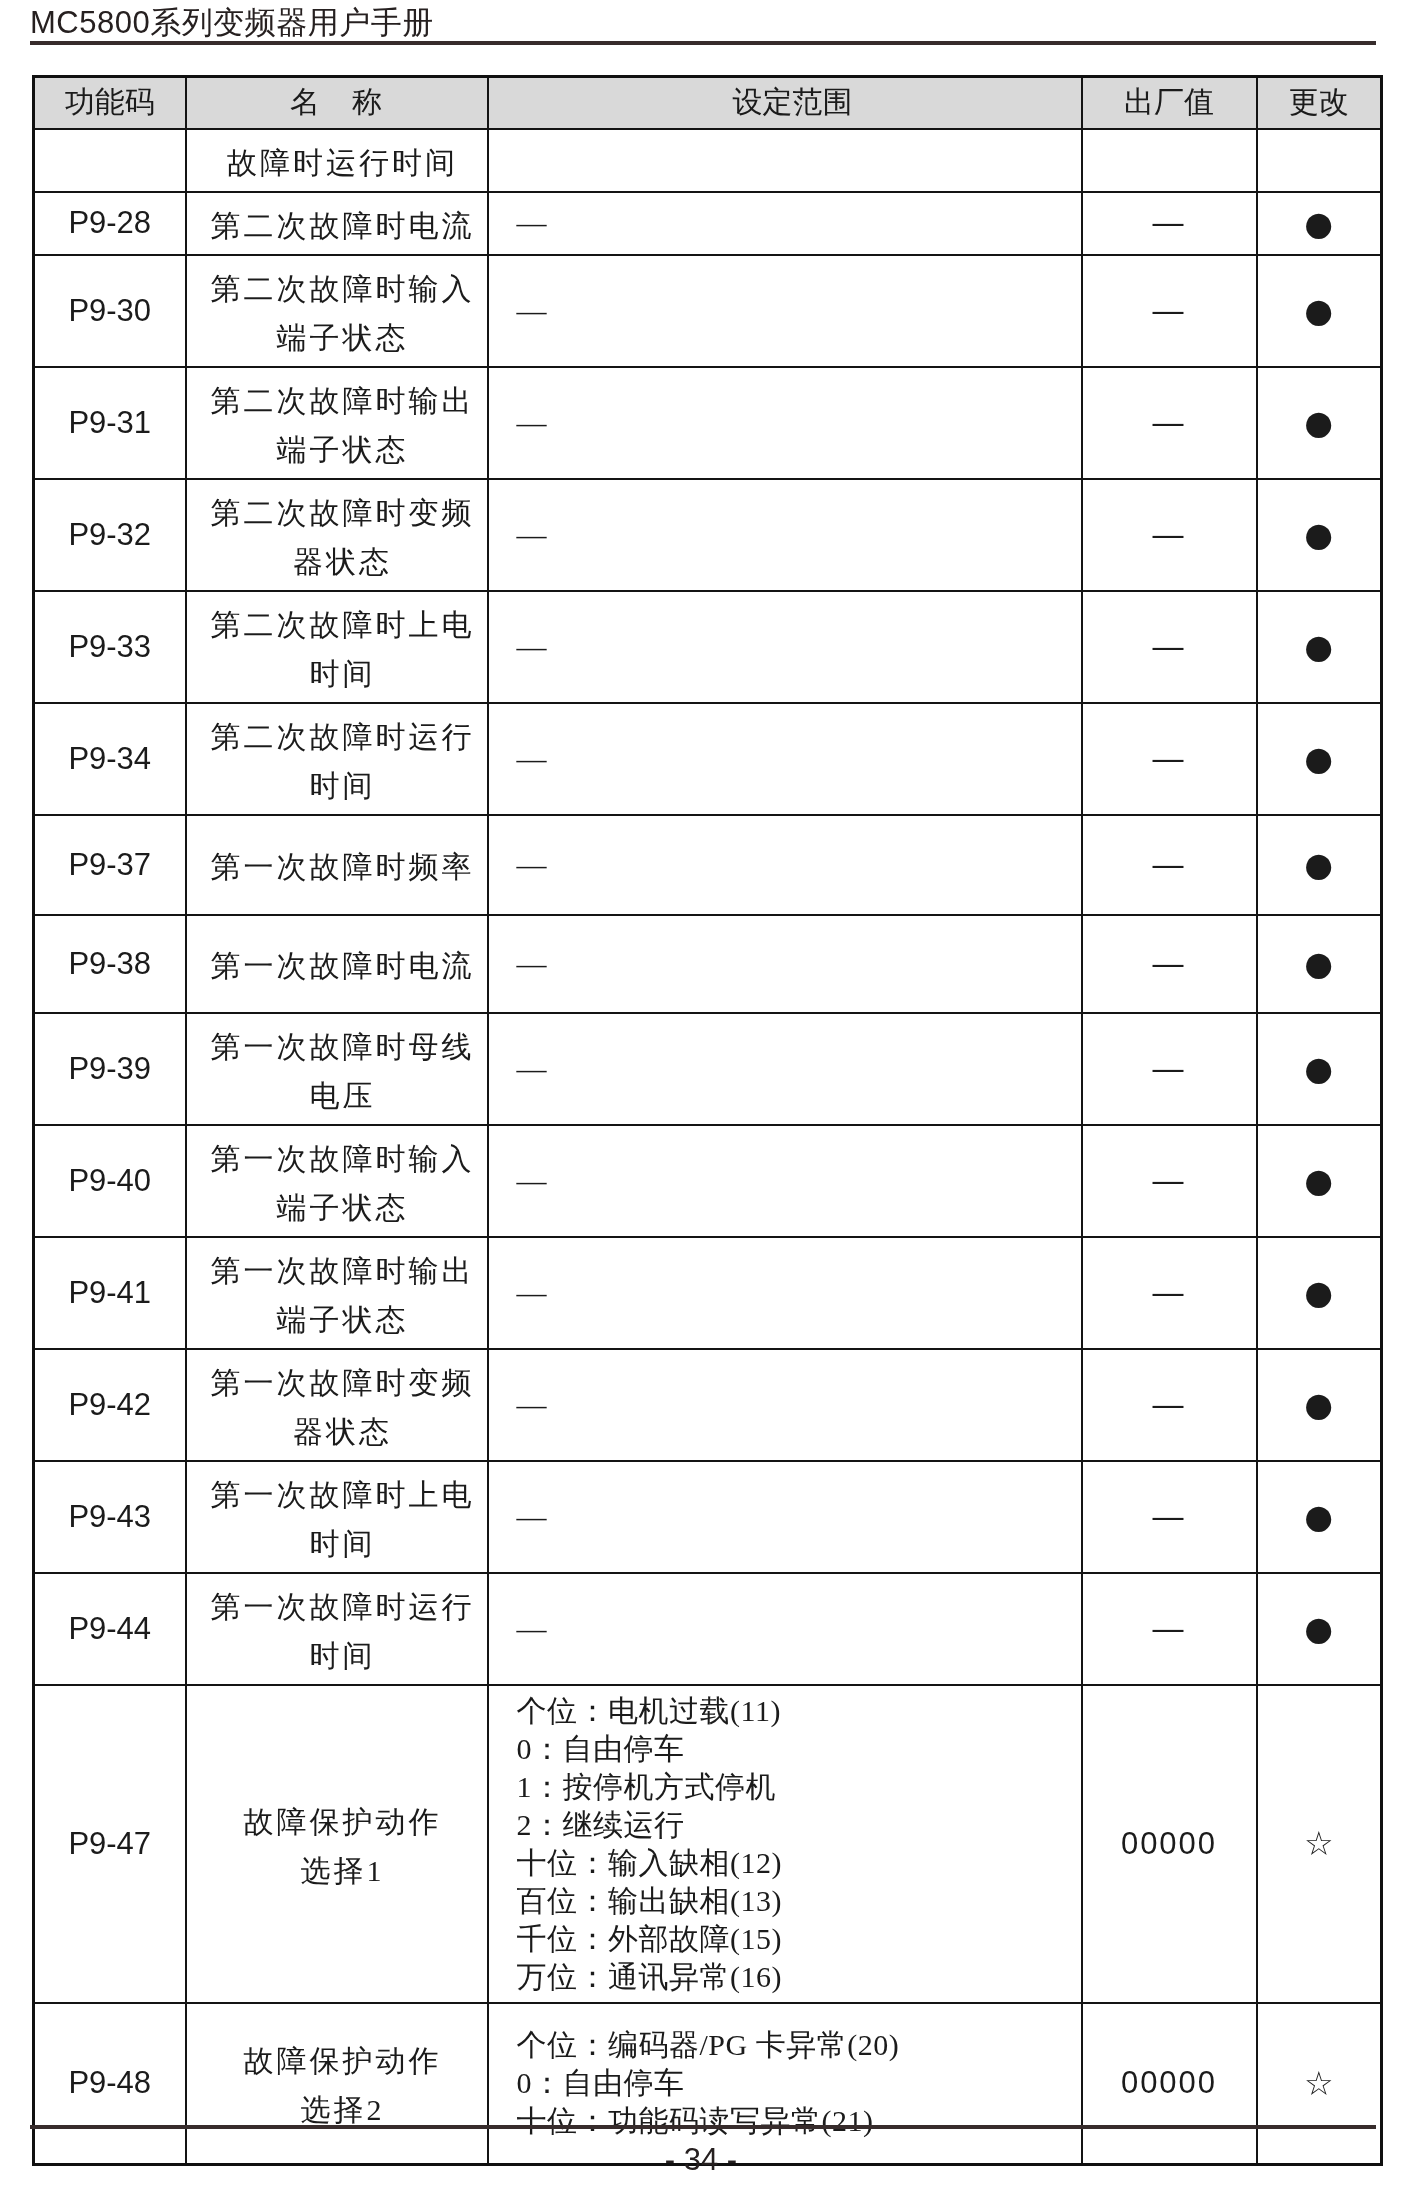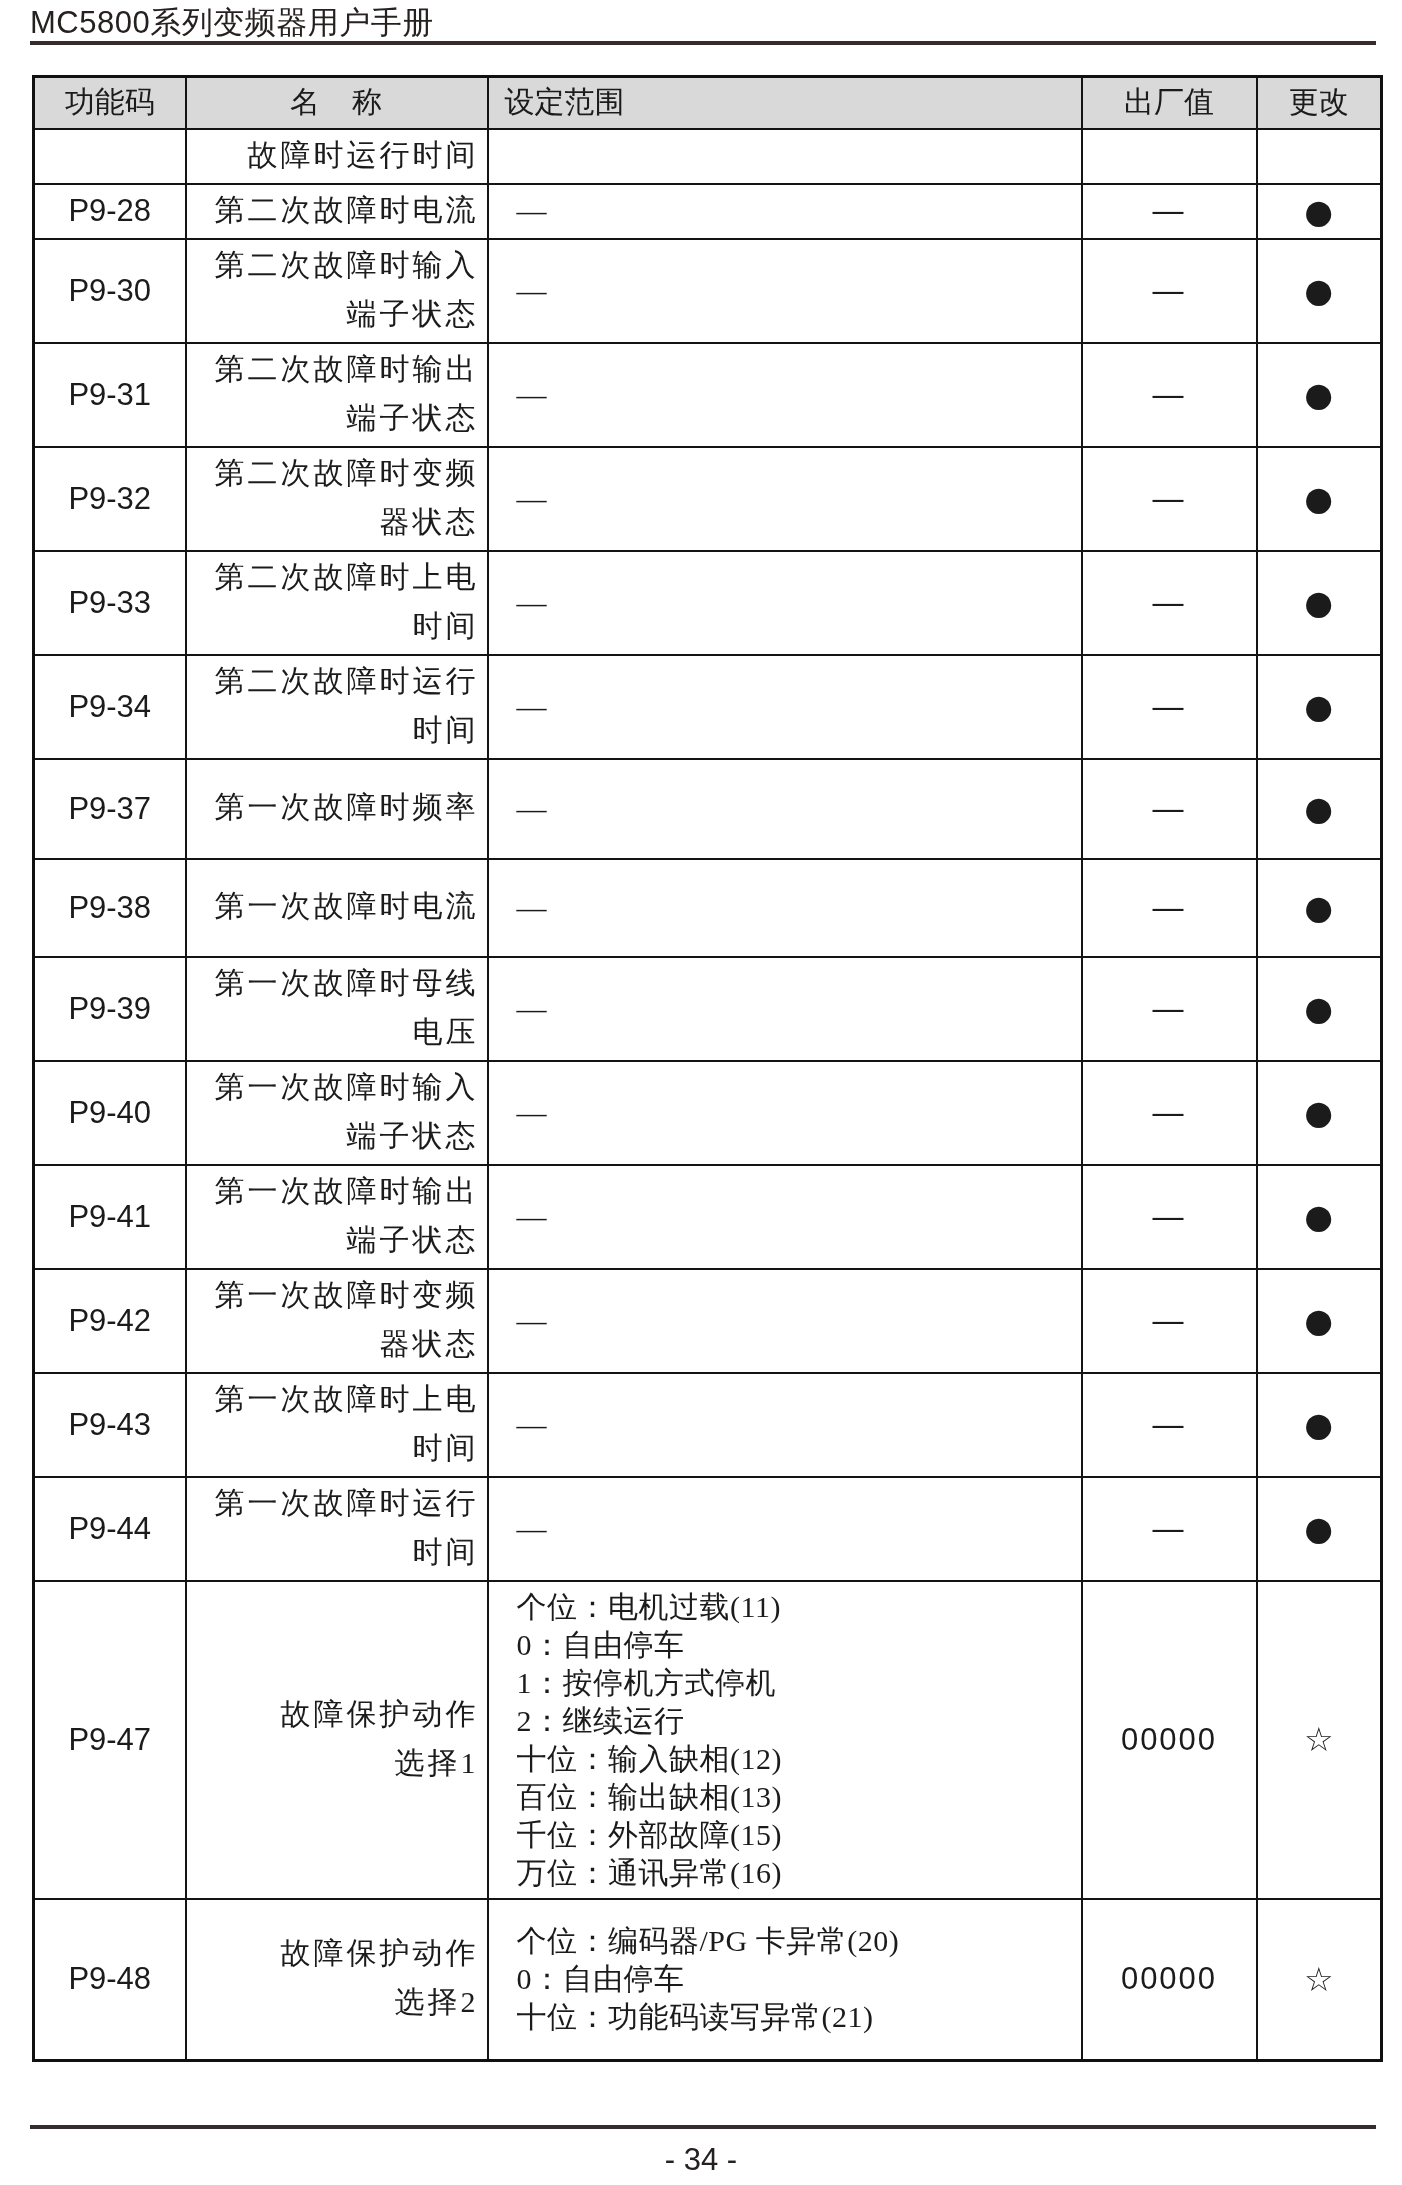--- a/index.html
+++ b/index.html
@@ -45,29 +45,29 @@
   .fn-table { border: 3px solid #101010; }
   .fn-table thead th {
     background: #d9d9d9;
     font-weight: normal; font-size: 30px;
     height: 52px;
   }
   .fn-table thead th.h-code,
   .fn-table thead th.h-factory,
   .fn-table thead th.h-change { text-align: center; }
   .fn-table thead th.h-name { text-align: center; letter-spacing: 1px; margin-top: 28px; }
-  .fn-table thead th.h-range { text-align: left; padding-left: 16px; }
+  .fn-table thead th.h-range { text-align: center; padding-left: 16px; }
 
   td.c-code {
     text-align: center;
     font-family: "Liberation Sans", "DejaVu Sans", sans-serif;
     font-size: 31px;
   }
   td.c-name {
-    text-align: right; padding: 0 8px 4px 20px;
+    text-align: center; padding: 8px 8px 4px 20px;
     white-space: pre-line;
     letter-spacing: 3px;
     line-height: 49px;
   }
   td.c-range {
     text-align: left; padding: 6px 10px 6px 28px;
     white-space: pre-line;
     line-height: 38px;
     letter-spacing: 0.5px;
   }

